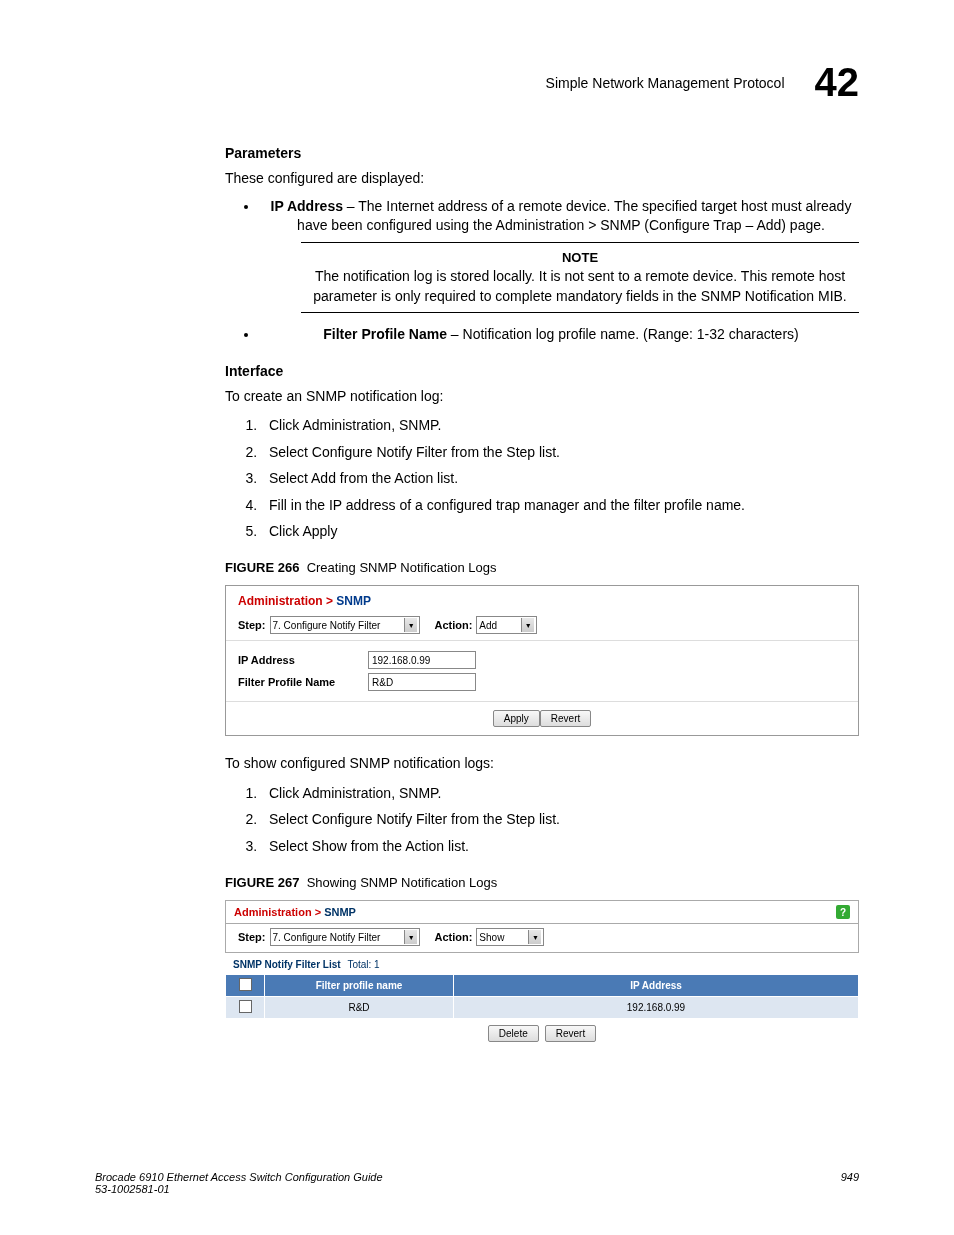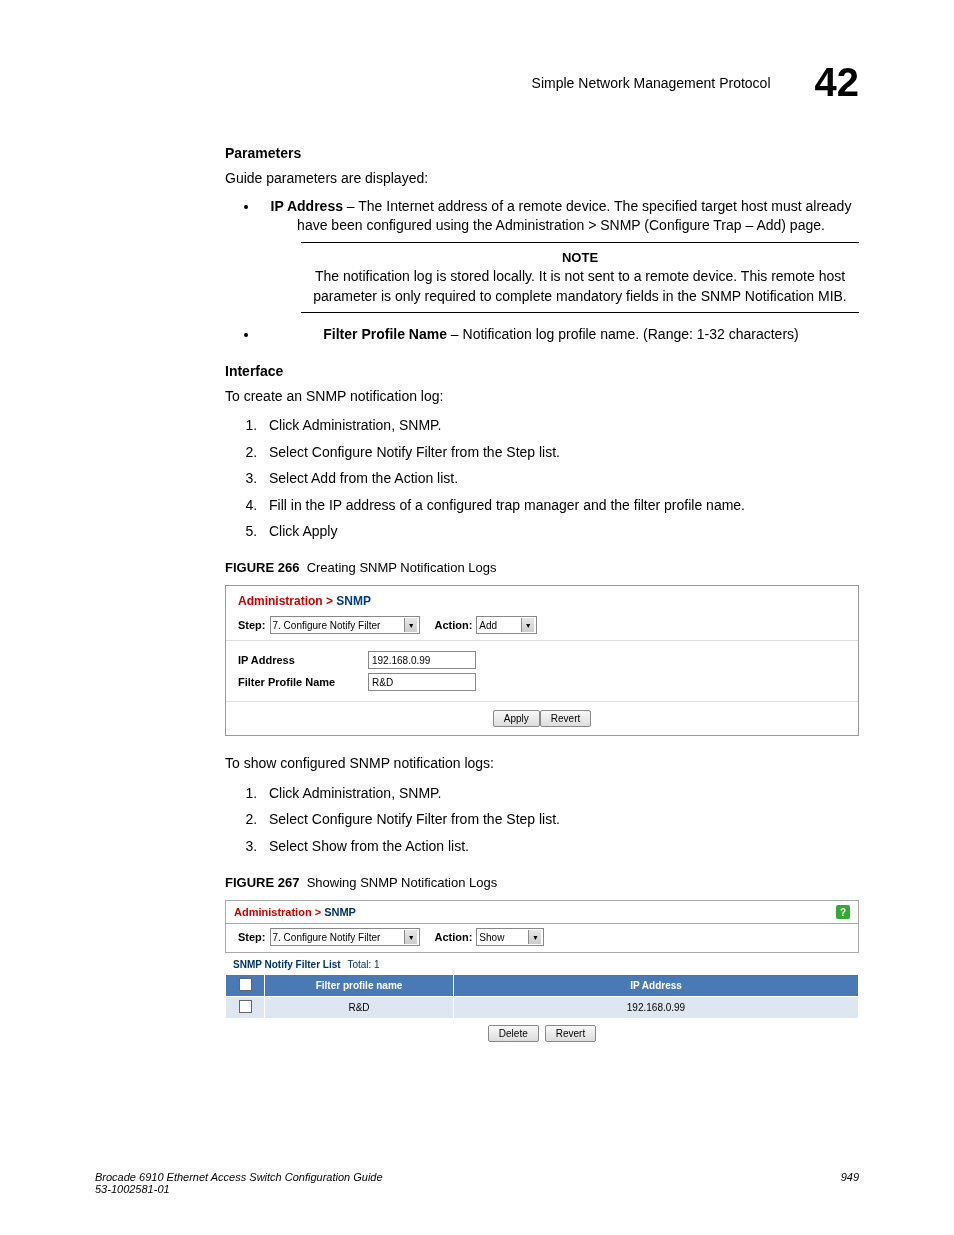--- a/index.html
+++ b/index.html
@@ -14,21 +14,21 @@
     width: 954px;
     height: 1235px;
     position: relative;
     padding: 60px 95px 40px 225px;
     box-sizing: border-box;
   }
   .header-row {
     display: flex;
     justify-content: flex-end;
     align-items: center;
-    gap: 44px;
+    gap: 30px;
     margin-bottom: 40px;
   }
   .header-title { font-size: 14px; }
   .chapter-num { font-size: 40px; font-weight: bold; }
   .h4 { font-weight: bold; margin: 18px 0 8px 0; font-size: 14px; }
   p { margin: 8px 0; line-height: 1.4; }
   ul.bullet { list-style: disc; padding-left: 34px; margin: 8px 0; text-align: center; }
   ul.bullet li { margin: 6px 0; line-height: 1.4; padding-left: 4px;}
   .note-box {
     border-top: 1px solid #000;
@@ -191,21 +191,21 @@
 <body>
 
 <div class="page">
 
   <div class="header-row">
     <span class="header-title">Simple Network Management Protocol</span>
     <span class="chapter-num">42</span>
   </div>
 
   <div class="h4">Parameters</div>
-  <p>Guide parameters are displayed:</p>
+  <p>These configured are displayed:</p>
 
   <ul class="bullet">
     <li>
       <b>IP Address</b><span> – The Internet address of a remote device. The specified target host must already have been configured using the Administration &gt; SNMP (Configure Trap – Add) page.</span>
       <div class="note-box">
         <div class="note-title">NOTE</div>
         <div>The notification log is stored locally. It is not sent to a remote device. This remote host parameter is only required to complete mandatory fields in the SNMP Notification MIB.</div>
       </div>
     </li>
     <li>

